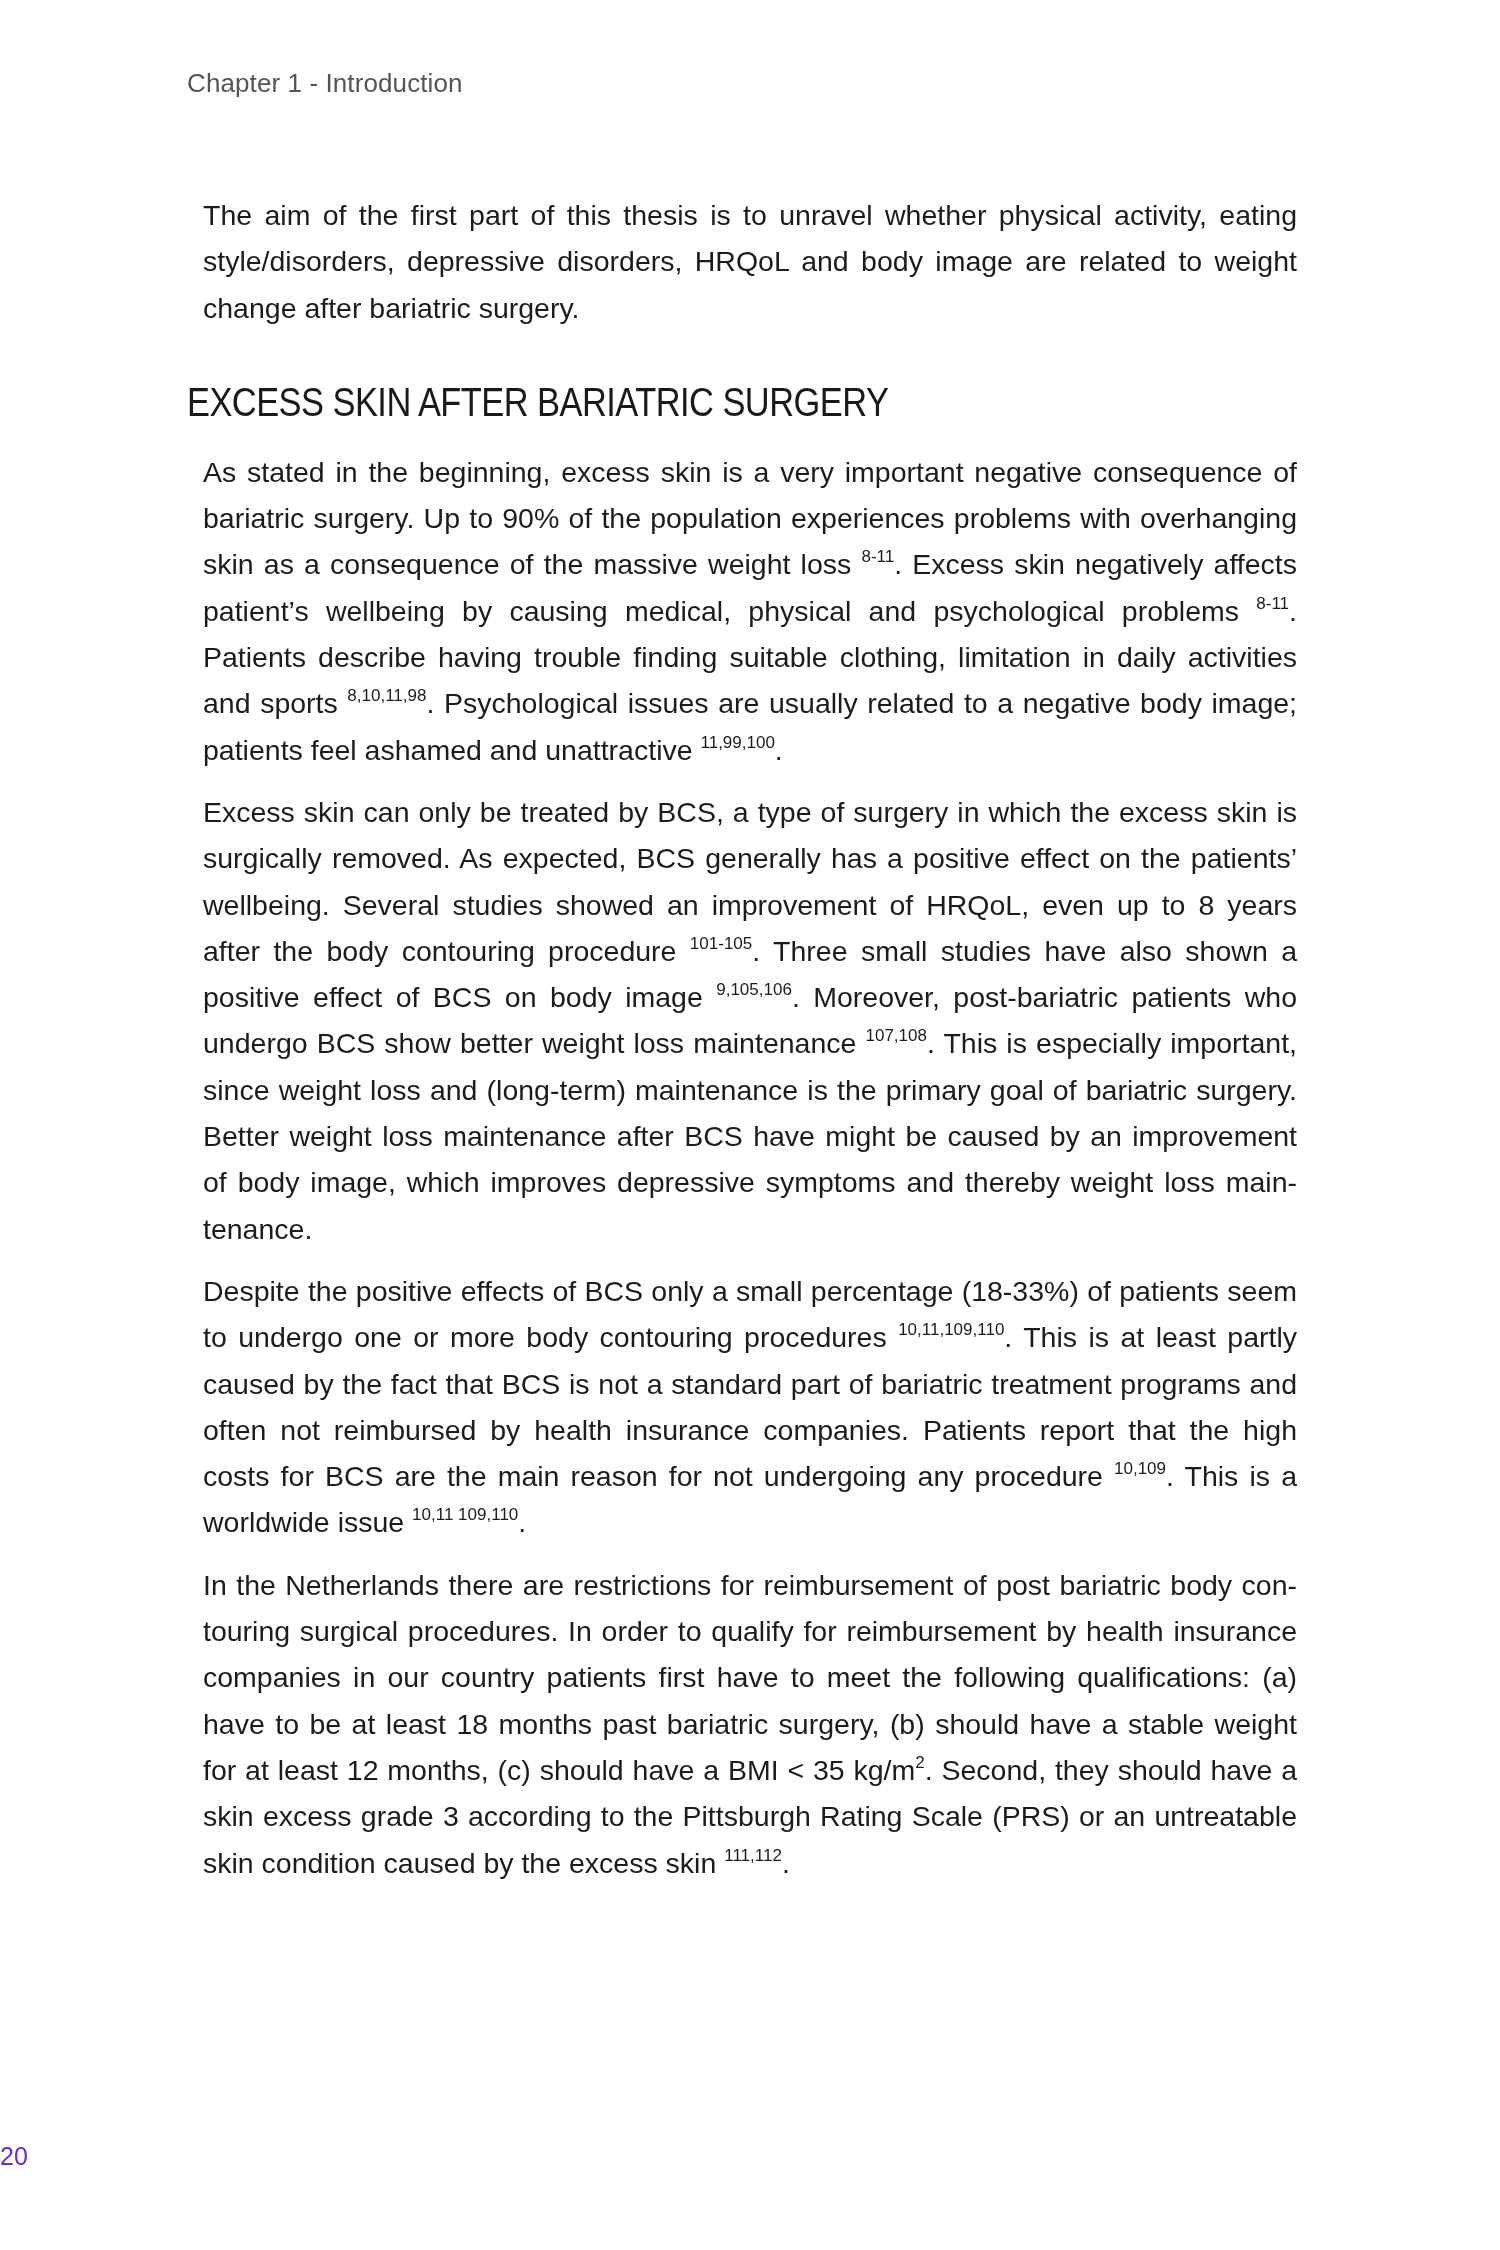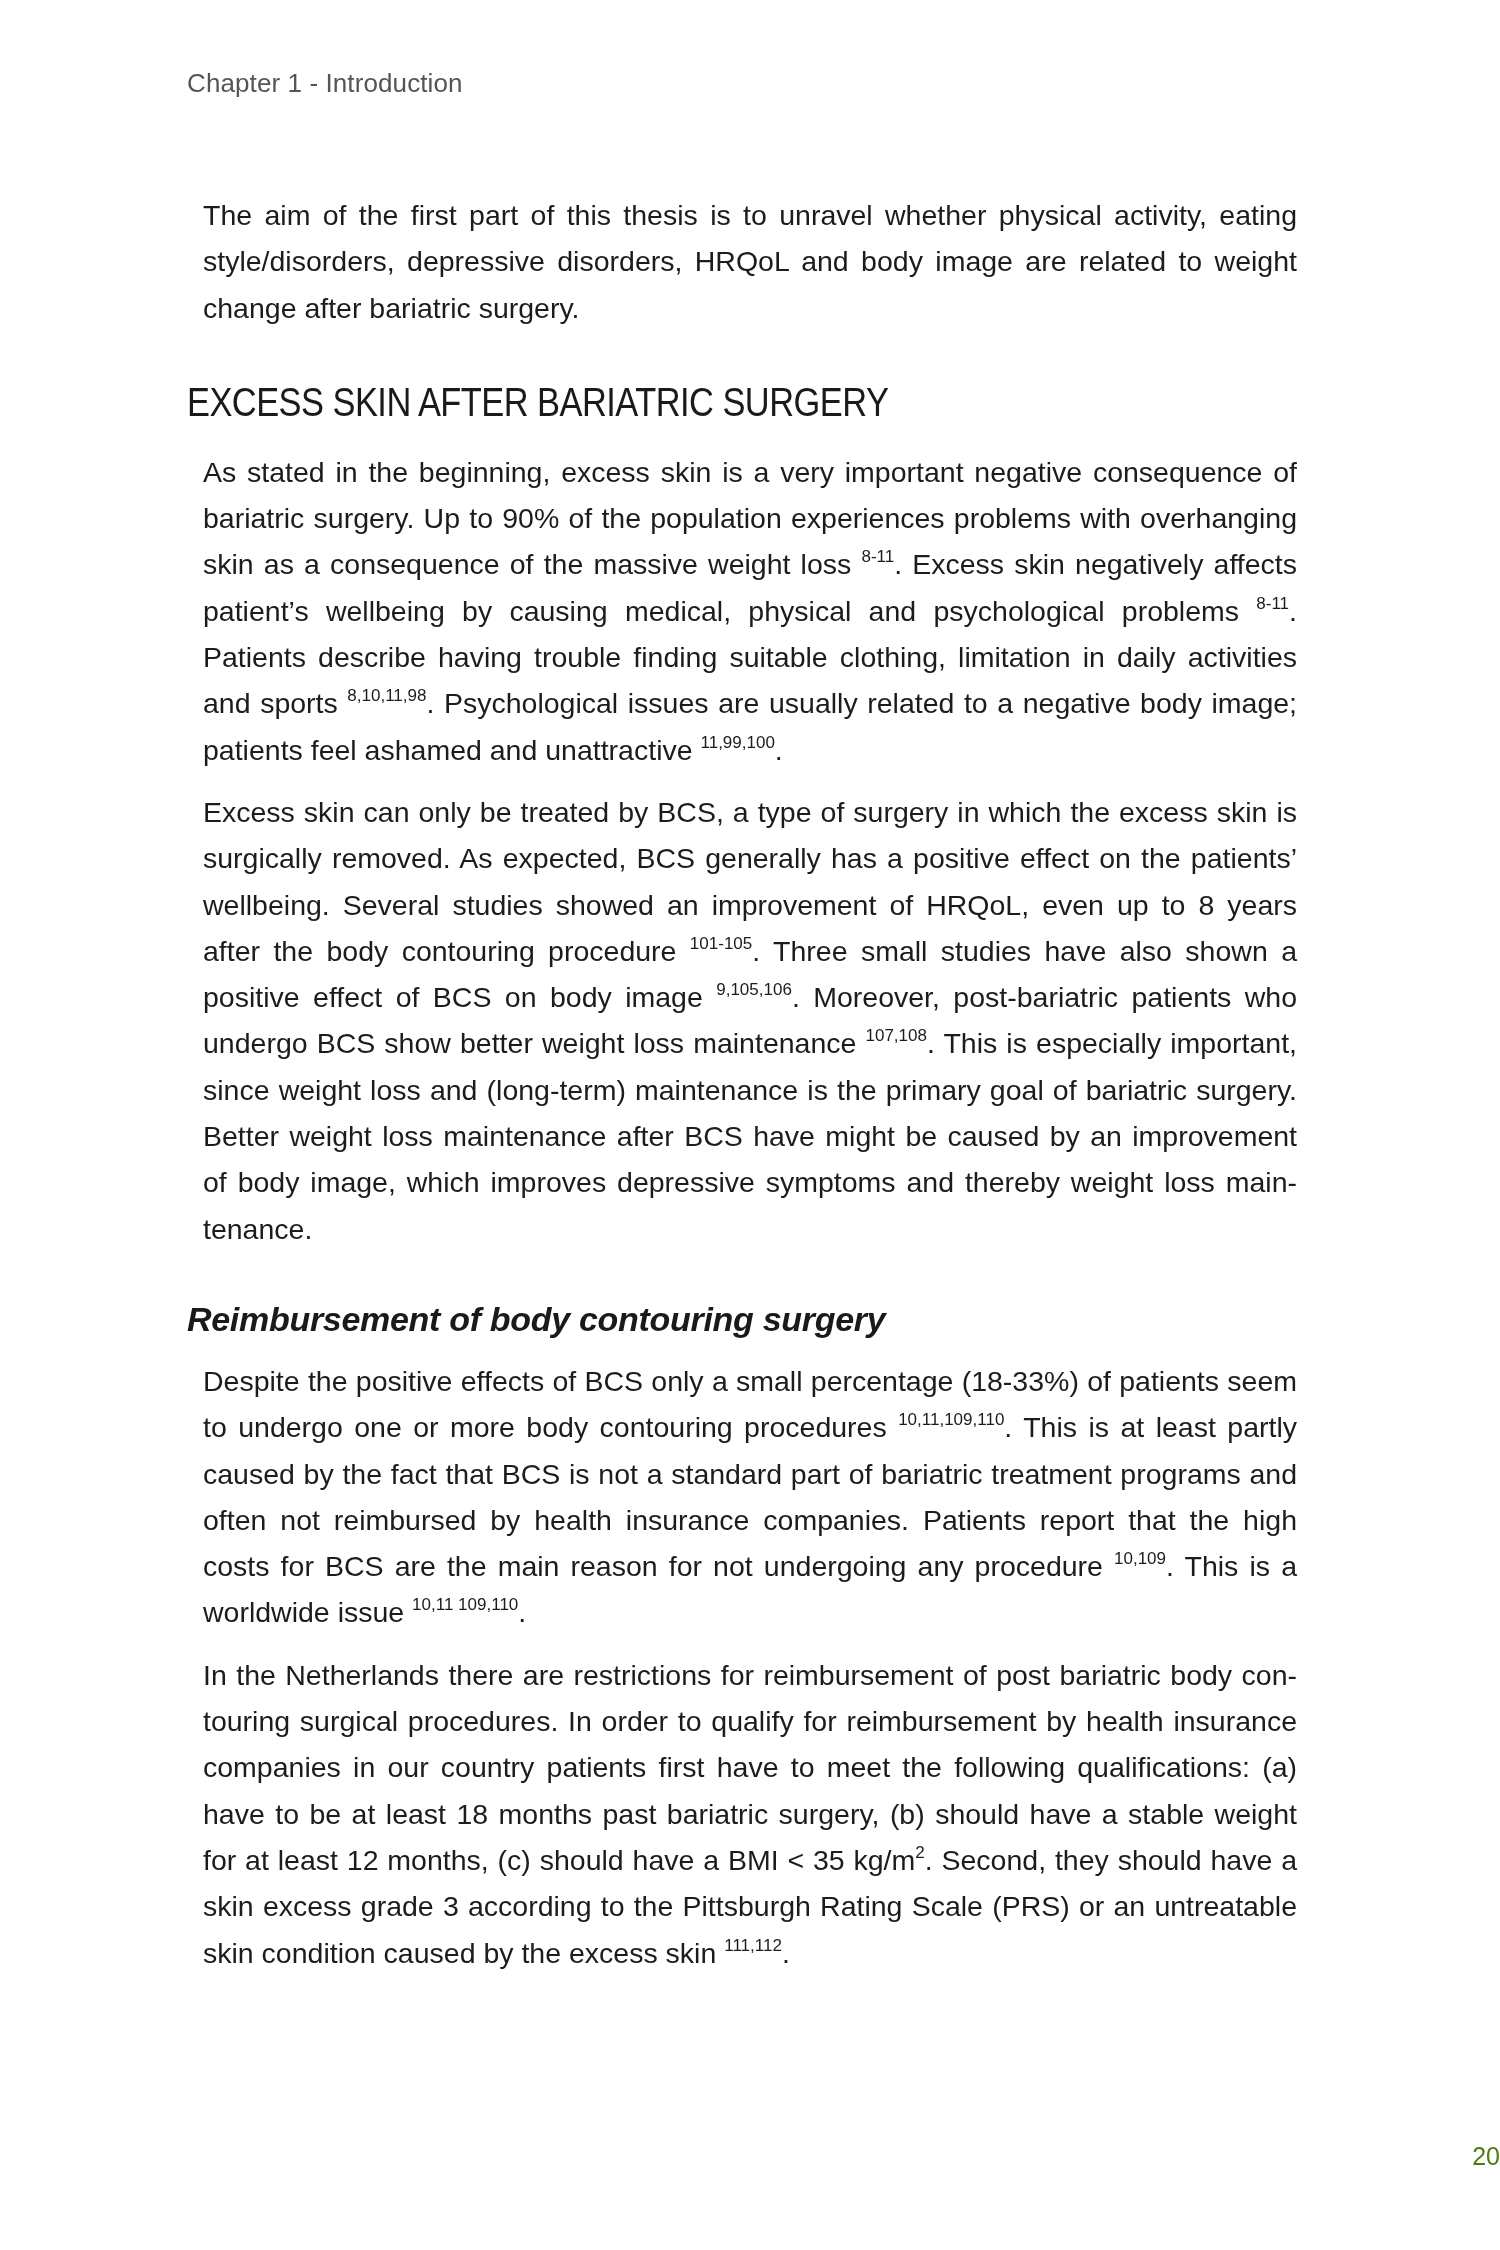--- a/index.html
+++ b/index.html
@@ -24,40 +24,39 @@
     h1.section-heading {
       margin: 46px 0 22px 0; font-weight: normal; font-size: 40px; line-height: 50px;
       letter-spacing: -0.6px; color: #1a1a1a; transform: scaleX(0.86); transform-origin: left center;
       white-space: nowrap;
     }
     h2.sub-heading {
       margin: 44px 0 0 0; font-size: 34px; line-height: 46px; font-style: italic;
       font-weight: bold; color: #1a1a1a; letter-spacing: -0.3px;
     }
     .page-number {
-      position: absolute; left: 0; width: 1500px; top: 2142px; text-align: right;
-      font-size: 25px; color: #4d7c0f;
+      position: absolute; left: 0; width: 1500px; top: 2142px; text-align: left;
+      font-size: 25px; color: #6d28d9;
     }
   </style>
 </head>
 <body>
 
 <div class="running-head">Chapter 1 - Introduction</div>
 
 <div class="content">
 
   <p>The aim of the first part of this thesis is to unravel whether physical activity, eating style/disorders, depressive disorders, HRQoL and body image are related to weight change after bariatric surgery.</p>
 
   <h1 class="section-heading">EXCESS SKIN AFTER BARIATRIC SURGERY</h1>
 
   <p><span>As stated in the beginning, excess skin is a very important negative consequence of bariatric surgery. Up to 90% of the population experiences problems with overhang­ing skin as a consequence of the massive weight loss </span><sup>8-11</sup><span>. Excess skin negatively affects patient’s wellbeing by causing medical, physical and psychological problems </span><sup>8-11</sup><span>. Patients describe having trouble finding suitable clothing, limitation in daily activ­ities and sports </span><sup>8,10,11,98</sup><span>. Psychological issues are usually related to a negative body image; patients feel ashamed and unattractive </span><sup>11,99,100</sup><span>.</span></p>
 
   <p><span>Excess skin can only be treated by BCS, a type of surgery in which the excess skin is surgically removed. As expected, BCS generally has a positive effect on the patients’ wellbeing. Several studies showed an improvement of HRQoL, even up to 8 years after the body contouring procedure </span><sup>101-105</sup><span>. Three small studies have also shown a positive effect of BCS on body image </span><sup>9,105,106</sup><span>. Moreover, post-bariatric patients who undergo BCS show better weight loss maintenance </span><sup>107,108</sup><span>. This is especially important, since weight loss and (long-term) maintenance is the primary goal of bariatric surgery. Better weight loss maintenance after BCS have might be caused by an improvement of body image, which improves depressive symptoms and thereby weight loss main­tenance.</span></p>
 
-  <h2 class="sub-heading">Reimbursement of body contouring surgery</h2>
 
   <p><span>Despite the positive effects of BCS only a small percentage (18-33%) of patients seem to undergo one or more body contouring procedures </span><sup>10,11,109,110</sup><span>. This is at least partly caused by the fact that BCS is not a standard part of bariatric treatment pro­grams and often not reimbursed by health insurance companies. Patients report that the high costs for BCS are the main reason for not undergoing any procedure </span><sup>10,109</sup><span>. This is a worldwide issue </span><sup>10,11 109,110</sup><span>.</span></p>
 
   <p><span>In the Netherlands there are restrictions for reimbursement of post bariatric body con­touring surgical procedures. In order to qualify for reimbursement by health insurance companies in our country patients first have to meet the following qualifications: (a) have to be at least 18 months past bariatric surgery, (b) should have a stable weight for at least 12 months, (c) should have a BMI &lt; 35 kg/m</span><sup>2</sup><span>. Second, they should have a skin excess grade 3 according to the Pittsburgh Rating Scale (PRS) or an untreatable skin condition caused by the excess skin </span><sup>111,112</sup><span>.</span></p>
 
 </div>
 
 <div class="page-number">20</div>
 
 </body></html>

